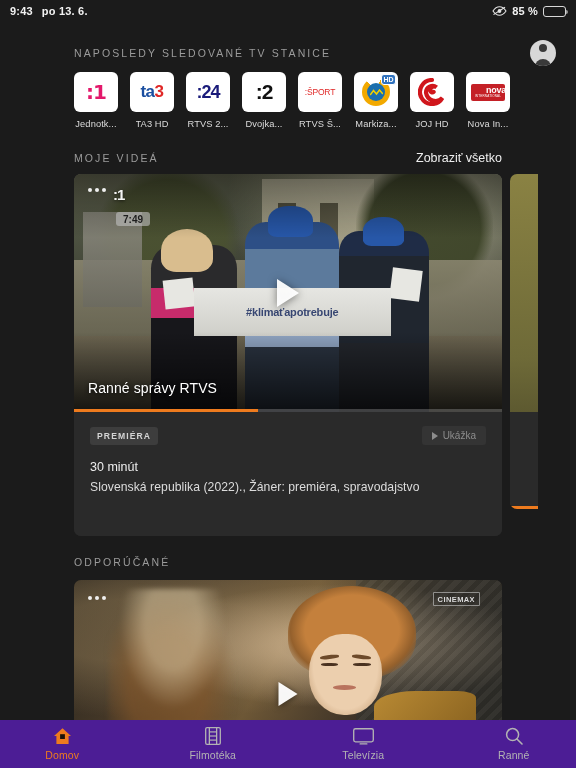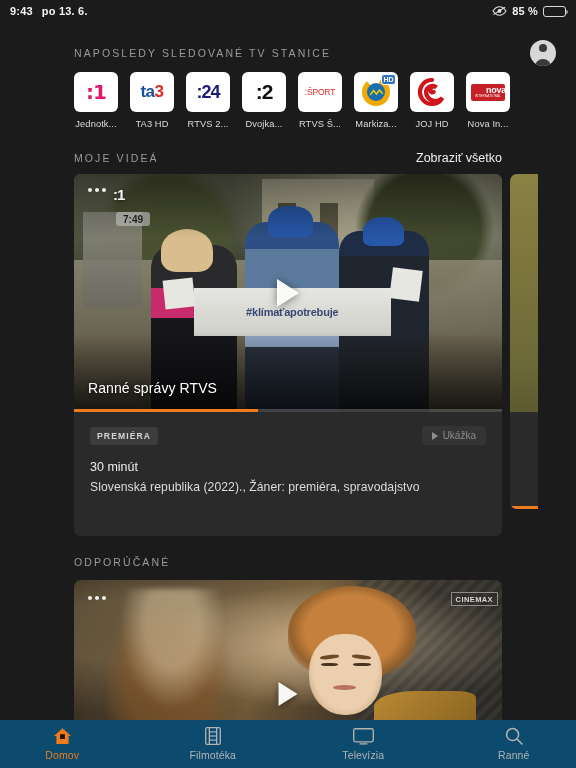--- a/index.html
+++ b/index.html
@@ -275,37 +275,37 @@
   .reyeL{position:absolute;left:57.6%;top:55%;width:4.2%;height:2%;background:#4a3220;border-radius:40%;}
   .reyeR{position:absolute;left:65.2%;top:55%;width:4.2%;height:2%;background:#4a3220;border-radius:40%;}
   .rlip{position:absolute;left:60.4%;top:70%;width:5.6%;height:3%;background:#b9735d;border-radius:50%;}
   .rgown { position:absolute; left:70%; bottom:0; width:24%; height:26%;
     background: linear-gradient(135deg,#b98a34,#8a6320); border-radius:40% 18% 0 0;}
   .rfigL { position:absolute; left:8%; top:6%; width:30%; height:92%;
     background: radial-gradient(ellipse at 50% 26%, rgba(214,196,160,.55) 0 30%, transparent 58%),
                 radial-gradient(ellipse at 46% 72%, rgba(134,86,40,.6) 0 38%, transparent 70%);
     filter: blur(2.5px);}
   .cmx {
-    position:absolute; right:4px; top:12px; z-index:6;
+    position:absolute; right:22px; top:12px; z-index:6;
     color:#d9d9d9; font-size:7.5px; font-weight:800; letter-spacing:.4px;
     border:1px solid rgba(220,220,220,.55); padding:1.5px 4px; border-radius:1px;
     background: rgba(40,40,40,.28);
   }
   .rdots { position:absolute; left:14px; top:16px; display:flex; gap:3.2px; z-index:6;}
   .rdots i { width:4px;height:4px;border-radius:50%;background:#efefef;display:block;}
   .rplay {
     position:absolute; left:50%; top:76%; transform:translate(-50%,-50%); z-index:7;
     width:0;height:0;border-left:19px solid rgba(255,255,255,.96);
     border-top:12px solid transparent;border-bottom:12px solid transparent;
     filter: drop-shadow(0 1px 3px rgba(0,0,0,.55));
   }
 
   
   .tabbar {
-    flex: 0 0 48px; height: 48px; background:#0c4a6e;
+    flex: 0 0 48px; height: 48px; background:#4c1d95;
     display:flex; align-items:center;gap:26px;
   }
   .tab { flex:1; display:flex; flex-direction:column; align-items:center; gap:4px; }
   .tab .lbl { font-size:10.5px; color:#b3b3b3; letter-spacing:.1px; }
   .tab.active .lbl { color:#ee7b1e; }
   .ticon { height:18px; display:flex; align-items:center; justify-content:center; }
 </style>
 </head>
 <body>
 

